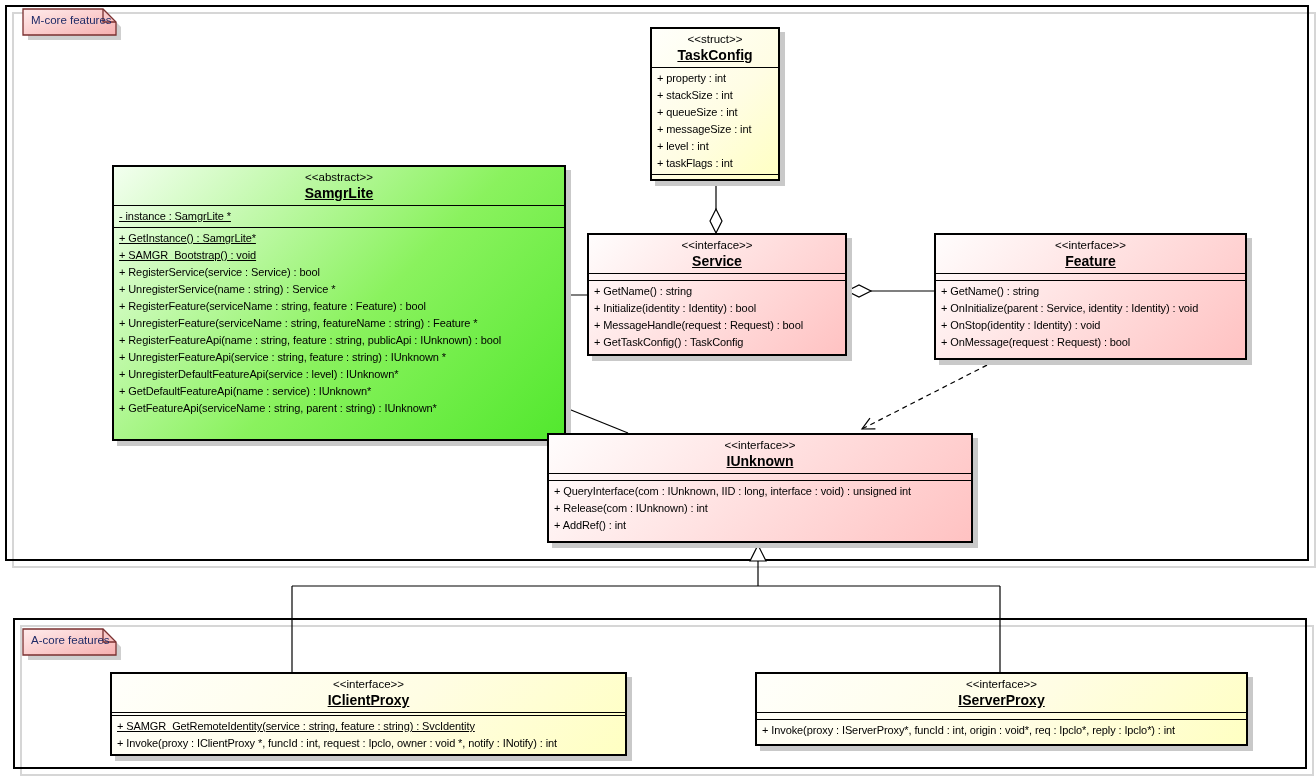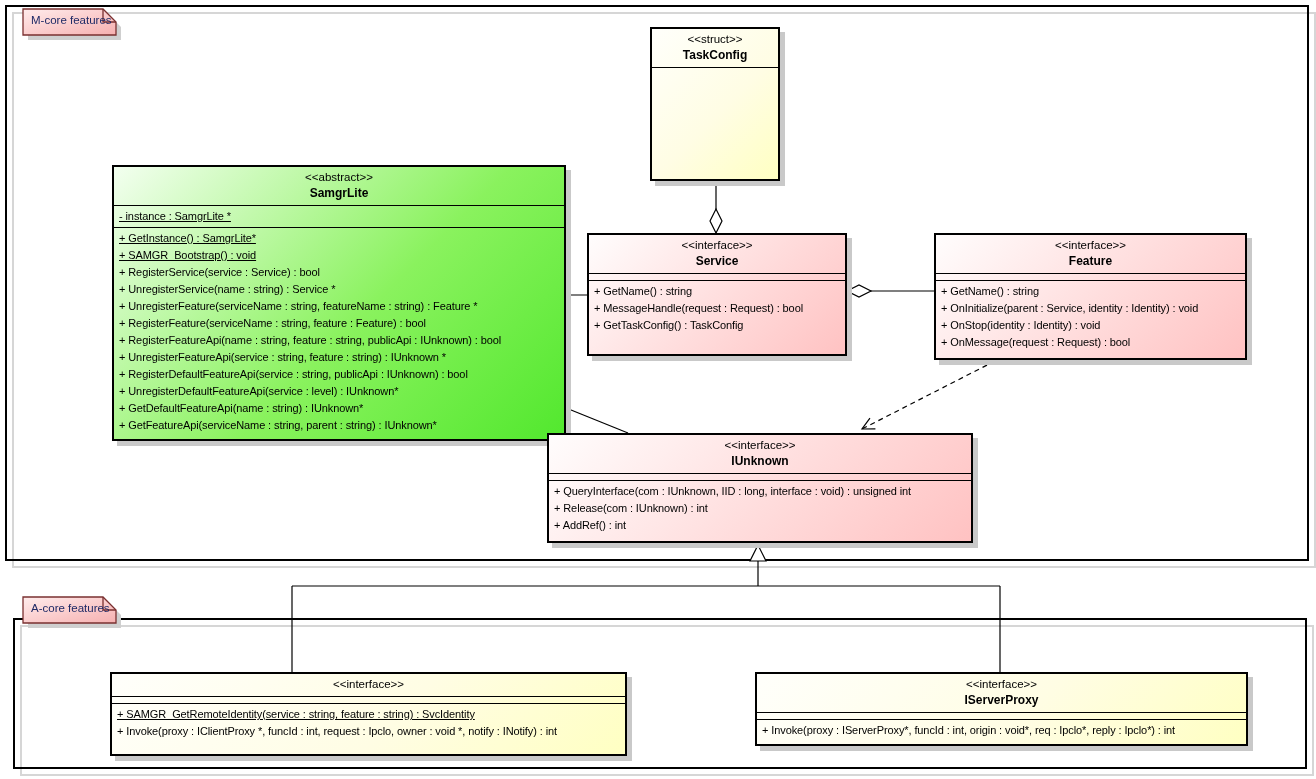--- a/index.html
+++ b/index.html
@@ -14,21 +14,21 @@
   #wires{position:absolute;left:0;top:0;z-index:2;}
 
   
   .uml-class{position:absolute;border:2px solid #000;box-shadow:5px 5px 0 #c9c9c9;
              display:flex;flex-direction:column;z-index:3;box-sizing:border-box;overflow:hidden;}
   .fill-green{background:linear-gradient(135deg,#f3fff0 0%,#8af25e 55%,#52e82e 100%);margin-left:47px;}
   .fill-pink{background:linear-gradient(135deg,#fffdfd 0%,#ffdcdc 55%,#ffc2c2 100%);}
   .fill-yellow{background:linear-gradient(135deg,#fffffb 0%,#fffde4 55%,#ffffc2 100%);}
   .head{text-align:center;padding:3px 2px 4px 2px;border-bottom:1.5px solid #000;}
   .stereo{font-size:11.5px;line-height:15px;color:#000;}
-  .cname{font-size:12px;line-height:16px;font-weight:bold;color:#000;}
+  .cname{font-size:14px;line-height:16px;font-weight:bold;color:#000;text-decoration:underline;}
   .comp{border-bottom:1.5px solid #000;padding:2px 0 2px 0;}
   .comp:last-child{border-bottom:none;flex:1;}
   .comp-empty{height:6px;padding:0;}
   .m{font-size:11px;line-height:17px;padding:0 5px;white-space:nowrap;overflow:hidden;
      letter-spacing:-0.1px;color:#000;}
   .i{}
   .u{text-decoration:underline;}
 
   
   .note{position:absolute;z-index:4;}
@@ -81,55 +81,63 @@
         <line x1="1000" y1="586" x2="1000" y2="672"></line>
       </g>
     </g>
   </svg>
 
   <div class="uml-class fill-yellow" style="left:650px;top:27px;width:130px;height:154px">
     <div class="head">
       <div class="stereo">&lt;&lt;struct&gt;&gt;</div>
       <div class="cname">TaskConfig</div>
     </div>
+    <div class="comp">
+      <div class="m">+ property : int</div>
+      <div class="m">+ stackSize : int</div>
+      <div class="m">+ queueSize : int</div>
+      <div class="m">+ messageSize : int</div>
+      <div class="m">+ level : int</div>
+      <div class="m">+ taskFlags : int</div>
+    </div>
     <div class="comp comp-empty"></div>
   </div>
 
   <div class="uml-class fill-green" style="left:65px;top:165px;width:454px;height:276px">
     <div class="head">
       <div class="stereo">&lt;&lt;abstract&gt;&gt;</div>
       <div class="cname">SamgrLite</div>
     </div>
     <div class="comp">
       <div class="m u">- instance : SamgrLite *</div>
     </div>
     <div class="comp">
       <div class="m u">+ GetInstance() : SamgrLite*</div>
       <div class="m u">+ SAMGR_Bootstrap() : void</div>
       <div class="m i">+ RegisterService(service : Service) : bool</div>
       <div class="m i">+ UnregisterService(name : string) : Service *</div>
+      <div class="m i">+ RegisterFeature(serviceName : string, feature : Feature) : bool</div>
       <div class="m i">+ UnregisterFeature(serviceName : string, featureName : string) : Feature *</div>
-      <div class="m i">+ RegisterFeature(serviceName : string, feature : Feature) : bool</div>
       <div class="m i">+ RegisterFeatureApi(name : string, feature : string, publicApi : IUnknown) : bool</div>
       <div class="m i">+ UnregisterFeatureApi(service : string, feature : string) : IUnknown *</div>
-      <div class="m i">+ RegisterDefaultFeatureApi(service : string, publicApi : IUnknown) : bool</div>
       <div class="m i">+ UnregisterDefaultFeatureApi(service : level) : IUnknown*</div>
-      <div class="m i">+ GetDefaultFeatureApi(name : string) : IUnknown*</div>
+      <div class="m i">+ GetDefaultFeatureApi(name : service) : IUnknown*</div>
       <div class="m i">+ GetFeatureApi(serviceName : string, parent : string) : IUnknown*</div>
     </div>
   </div>
 
   <div class="uml-class fill-pink" style="left:587px;top:233px;width:260px;height:123px">
     <div class="head">
       <div class="stereo">&lt;&lt;interface&gt;&gt;</div>
       <div class="cname">Service</div>
     </div>
     <div class="comp comp-empty"></div>
     <div class="comp">
       <div class="m i">+ GetName() : string</div>
+      <div class="m i">+ Initialize(identity : Identity) : bool</div>
       <div class="m i">+ MessageHandle(request : Request) : bool</div>
       <div class="m i">+ GetTaskConfig() : TaskConfig</div>
     </div>
   </div>
 
   <div class="uml-class fill-pink" style="left:934px;top:233px;width:313px;height:127px">
     <div class="head">
       <div class="stereo">&lt;&lt;interface&gt;&gt;</div>
       <div class="cname">Feature</div>
     </div>
@@ -151,20 +159,21 @@
     <div class="comp">
       <div class="m i">+ QueryInterface(com : IUnknown, IID : long, interface : void) : unsigned int</div>
       <div class="m i">+ Release(com : IUnknown) : int</div>
       <div class="m i">+ AddRef() : int</div>
     </div>
   </div>
 
   <div class="uml-class fill-yellow" style="left:110px;top:672px;width:517px;height:84px">
     <div class="head">
       <div class="stereo">&lt;&lt;interface&gt;&gt;</div>
+      <div class="cname">IClientProxy</div>
     </div>
     <div class="comp comp-empty"></div>
     <div class="comp">
       <div class="m u">+ SAMGR_GetRemoteIdentity(service : string, feature : string) : SvcIdentity</div>
       <div class="m i">+ Invoke(proxy : IClientProxy *, funcId : int, request : Ipclo, owner : void *, notify : INotify) : int</div>
     </div>
   </div>
 
   <div class="uml-class fill-yellow" style="left:755px;top:672px;width:493px;height:74px">
     <div class="head">
@@ -185,21 +194,21 @@
             <stop offset="1" stop-color="#f6b0b0"></stop>
         </linearGradient>
       </defs>
       <path d="M3,3 L83,3 L96,16 L96,29 L3,29 Z" fill="#cfcfcf" transform="translate(3,3)"></path>
       <path d="M1,1 L81,1 L94,14 L94,27 L1,27 Z" fill="url(#noteGrad1)" stroke="#7a3030" stroke-width="1.3"></path>
       <polyline points="81,1 81,14 94,14" fill="none" stroke="#7a3030" stroke-width="1.3"></polyline>
     </svg>
     <span class="note-label">M-core features</span>
   </div>
 
-  <div class="note" style="left:22px;top:596px;width:100px;height:32px">
+  <div class="note" style="left:22px;top:628px;width:100px;height:32px">
     <svg width="100" height="32">
       <defs>
         <linearGradient id="noteGrad2" x1="0" y1="0" x2="1" y2="1">
           <stop offset="0" stop-color="#ffecec"></stop>
             <stop offset="1" stop-color="#f6b0b0"></stop>
         </linearGradient>
       </defs>
       <path d="M3,3 L83,3 L96,16 L96,29 L3,29 Z" fill="#cfcfcf" transform="translate(3,3)"></path>
       <path d="M1,1 L81,1 L94,14 L94,27 L1,27 Z" fill="url(#noteGrad2)" stroke="#7a3030" stroke-width="1.3"></path>
       <polyline points="81,1 81,14 94,14" fill="none" stroke="#7a3030" stroke-width="1.3"></polyline>

